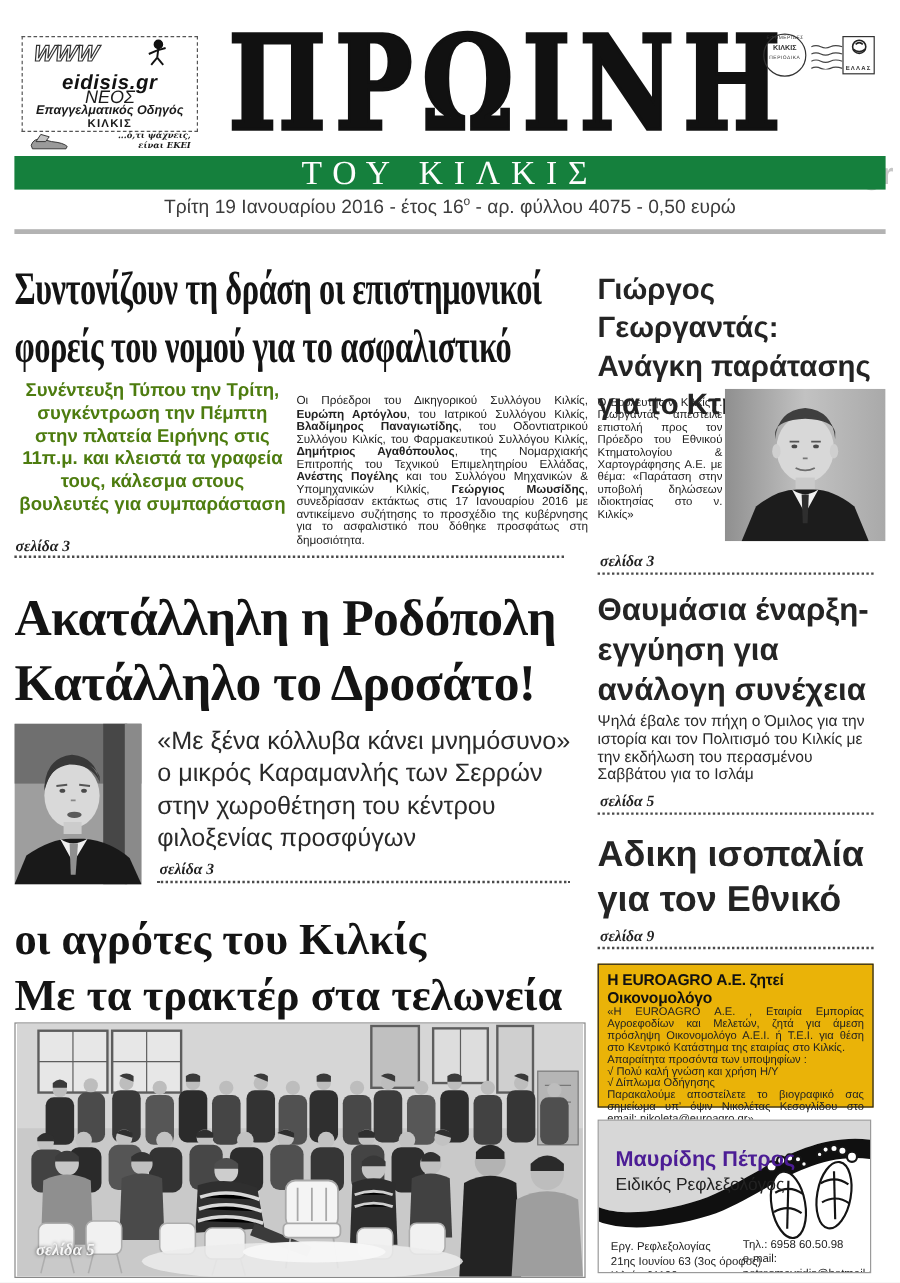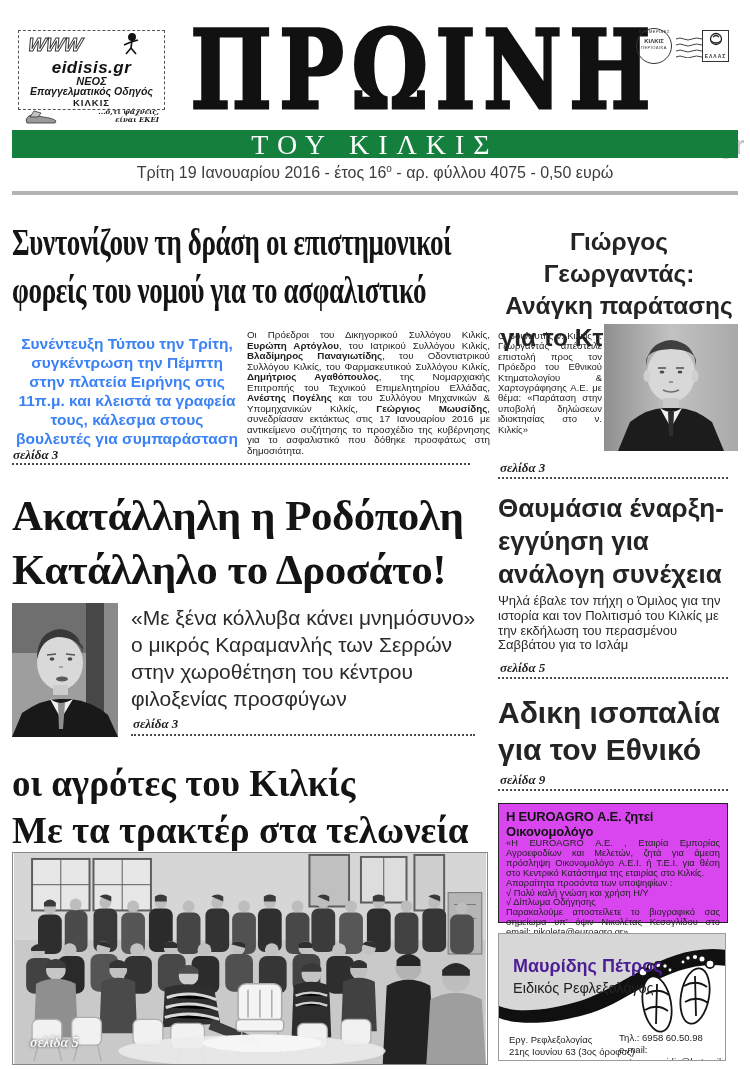--- a/index.html
+++ b/index.html
@@ -4,21 +4,21 @@
 <style>
   html,body{margin:0;padding:0;background:#e9e9e9;}
   .page{position:relative;width:750px;height:1069px;background:#ffffff;margin:0 auto;
         font-family:"Liberation Sans","DejaVu Sans",sans-serif;color:#1a1a1a;overflow:hidden;}
   .abs{position:absolute;}
 
   
   .logo-box{left:18px;top:30px;width:147px;height:80px;border:1px dashed #555;
             text-align:center;padding:1px 3px;box-sizing:border-box;}
   .logo-site{font-style:italic;font-weight:bold;font-size:17px;line-height:16px;letter-spacing:0.5px;color:#111;}
-  .logo-l1{font-style:italic;font-weight:bold;font-size:11px;line-height:10px;}
+  .logo-l1{font-style:italic;font-weight:normal;font-size:15px;line-height:10px;}
   .logo-l2{font-style:italic;font-weight:bold;font-size:10.5px;line-height:11px;}
   .logo-l3{font-weight:bold;font-size:9.5px;line-height:11px;letter-spacing:1px;}
   .logo-foot{display:flex;align-items:flex-end;justify-content:space-between;padding:0 2px;}
   .logo-tag{font-style:italic;font-size:7px;line-height:8px;font-weight:bold;text-align:right;
             font-family:"DejaVu Serif",serif;}
   .mast-title{left:168px;top:16px;width:444px;text-align:center;
               font-family:"DejaVu Serif","Liberation Serif",serif;font-weight:bold;
               font-size:96px;line-height:96px;color:#111;letter-spacing:8px;
               transform:scale(0.9,1.13);transform-origin:center top;-webkit-text-stroke:2.5px #111;}
   .website-watermark{left:540px;top:84px;width:205px;text-align:right;
@@ -42,29 +42,29 @@
   .hl-serif{font-family:"Liberation Serif","DejaVu Serif",serif;font-weight:bold;color:#141414;}
   .hl-sans{font-family:"Liberation Sans","DejaVu Sans",sans-serif;font-weight:bold;color:#242424;}
   .pageref{font-family:"Liberation Serif",serif;font-style:italic;font-weight:bold;
            font-size:13px;color:#222;}
   .dotted{border-top:2px dotted #4a4a4a;height:0;}
   .seg-b{font-weight:bold;}
 
   
   .a1-headline{left:12px;top:218px;width:652px;font-size:37px;line-height:46px;letter-spacing:-0.5px;
                transform:scale(0.73,1.05);transform-origin:left top;}
-  .a1-sub{left:14px;top:334px;width:226px;text-align:center;font-weight:bold;
-          font-size:15.5px;line-height:19px;color:#3b82f6;}
+  .a1-sub{left:14px;top:316px;width:226px;text-align:center;font-weight:bold;
+          font-size:15.5px;line-height:19px;color:#4d7c0f;}
   .a1-body{left:247px;top:330px;width:243px;font-size:9.8px;line-height:10.5px;
            text-align:justify;color:#222;}
   .a1-pageref{left:13px;top:447px;}
   .a1-dotted{left:12px;top:463px;width:458px;}
 
   
-  .geo-headline{left:498px;top:226px;width:242px;font-size:24.5px;line-height:32px;text-align:center;}
+  .geo-headline{left:498px;top:226px;width:242px;font-size:24.5px;line-height:32px;}
   .geo-body{left:498px;top:331px;width:104px;font-size:9.5px;line-height:10.4px;
             text-align:justify;color:#222;}
   .geo-photo{left:604px;top:324px;width:134px;height:127px;}
   .geo-pageref{left:500px;top:460px;}
   .geo-dotted{left:498px;top:477px;width:230px;}
 
   
   .rod-headline{left:12px;top:489px;width:476px;font-size:43px;line-height:54px;letter-spacing:-0.5px;}
   .rod-photo{left:12px;top:603px;width:106px;height:134px;}
   .rod-sub{left:131px;top:604px;width:348px;font-size:21px;line-height:27px;color:#2a2a2a;
@@ -84,21 +84,21 @@
   .adi-dotted{left:498px;top:789px;width:230px;}
 
   
   .tra-headline{left:12px;top:760px;width:476px;font-size:37px;line-height:47px;}
   .tra-photo{left:12px;top:852px;width:476px;height:213px;border:1px solid #888;box-sizing:border-box;}
   .tra-pageref{left:30px;top:1035px;color:#f7f7f7;font-size:14px;
                text-shadow:0 0 3px rgba(0,0,0,.7);}
 
   
   .euro-box{left:498px;top:803px;width:230px;height:120px;border:1.5px solid #222;
-            box-sizing:border-box;padding:5px 7px;background:#d946ef;}
+            box-sizing:border-box;padding:5px 7px;background:#eab308;}
   .euro-title{font-weight:bold;font-size:13px;line-height:15px;letter-spacing:-0.2px;color:#111;}
   .euro-line{font-size:9.3px;line-height:9.9px;text-align:justify;color:#222;}
 
   
   .card{left:498px;top:933px;width:228px;height:128px;border:1px solid #9a9a9a;
         box-sizing:border-box;background:#fff;overflow:hidden;}
   .card-name{left:14px;top:22px;font-weight:bold;font-size:18px;color:#4c1d95;}
   .card-title{left:14px;top:46px;font-size:14.5px;color:#222;}
   .card-addr{left:10px;top:100px;font-size:9.5px;line-height:12px;color:#222;}
   .card-tel{left:120px;top:98px;font-size:9.5px;line-height:12px;color:#222;}

